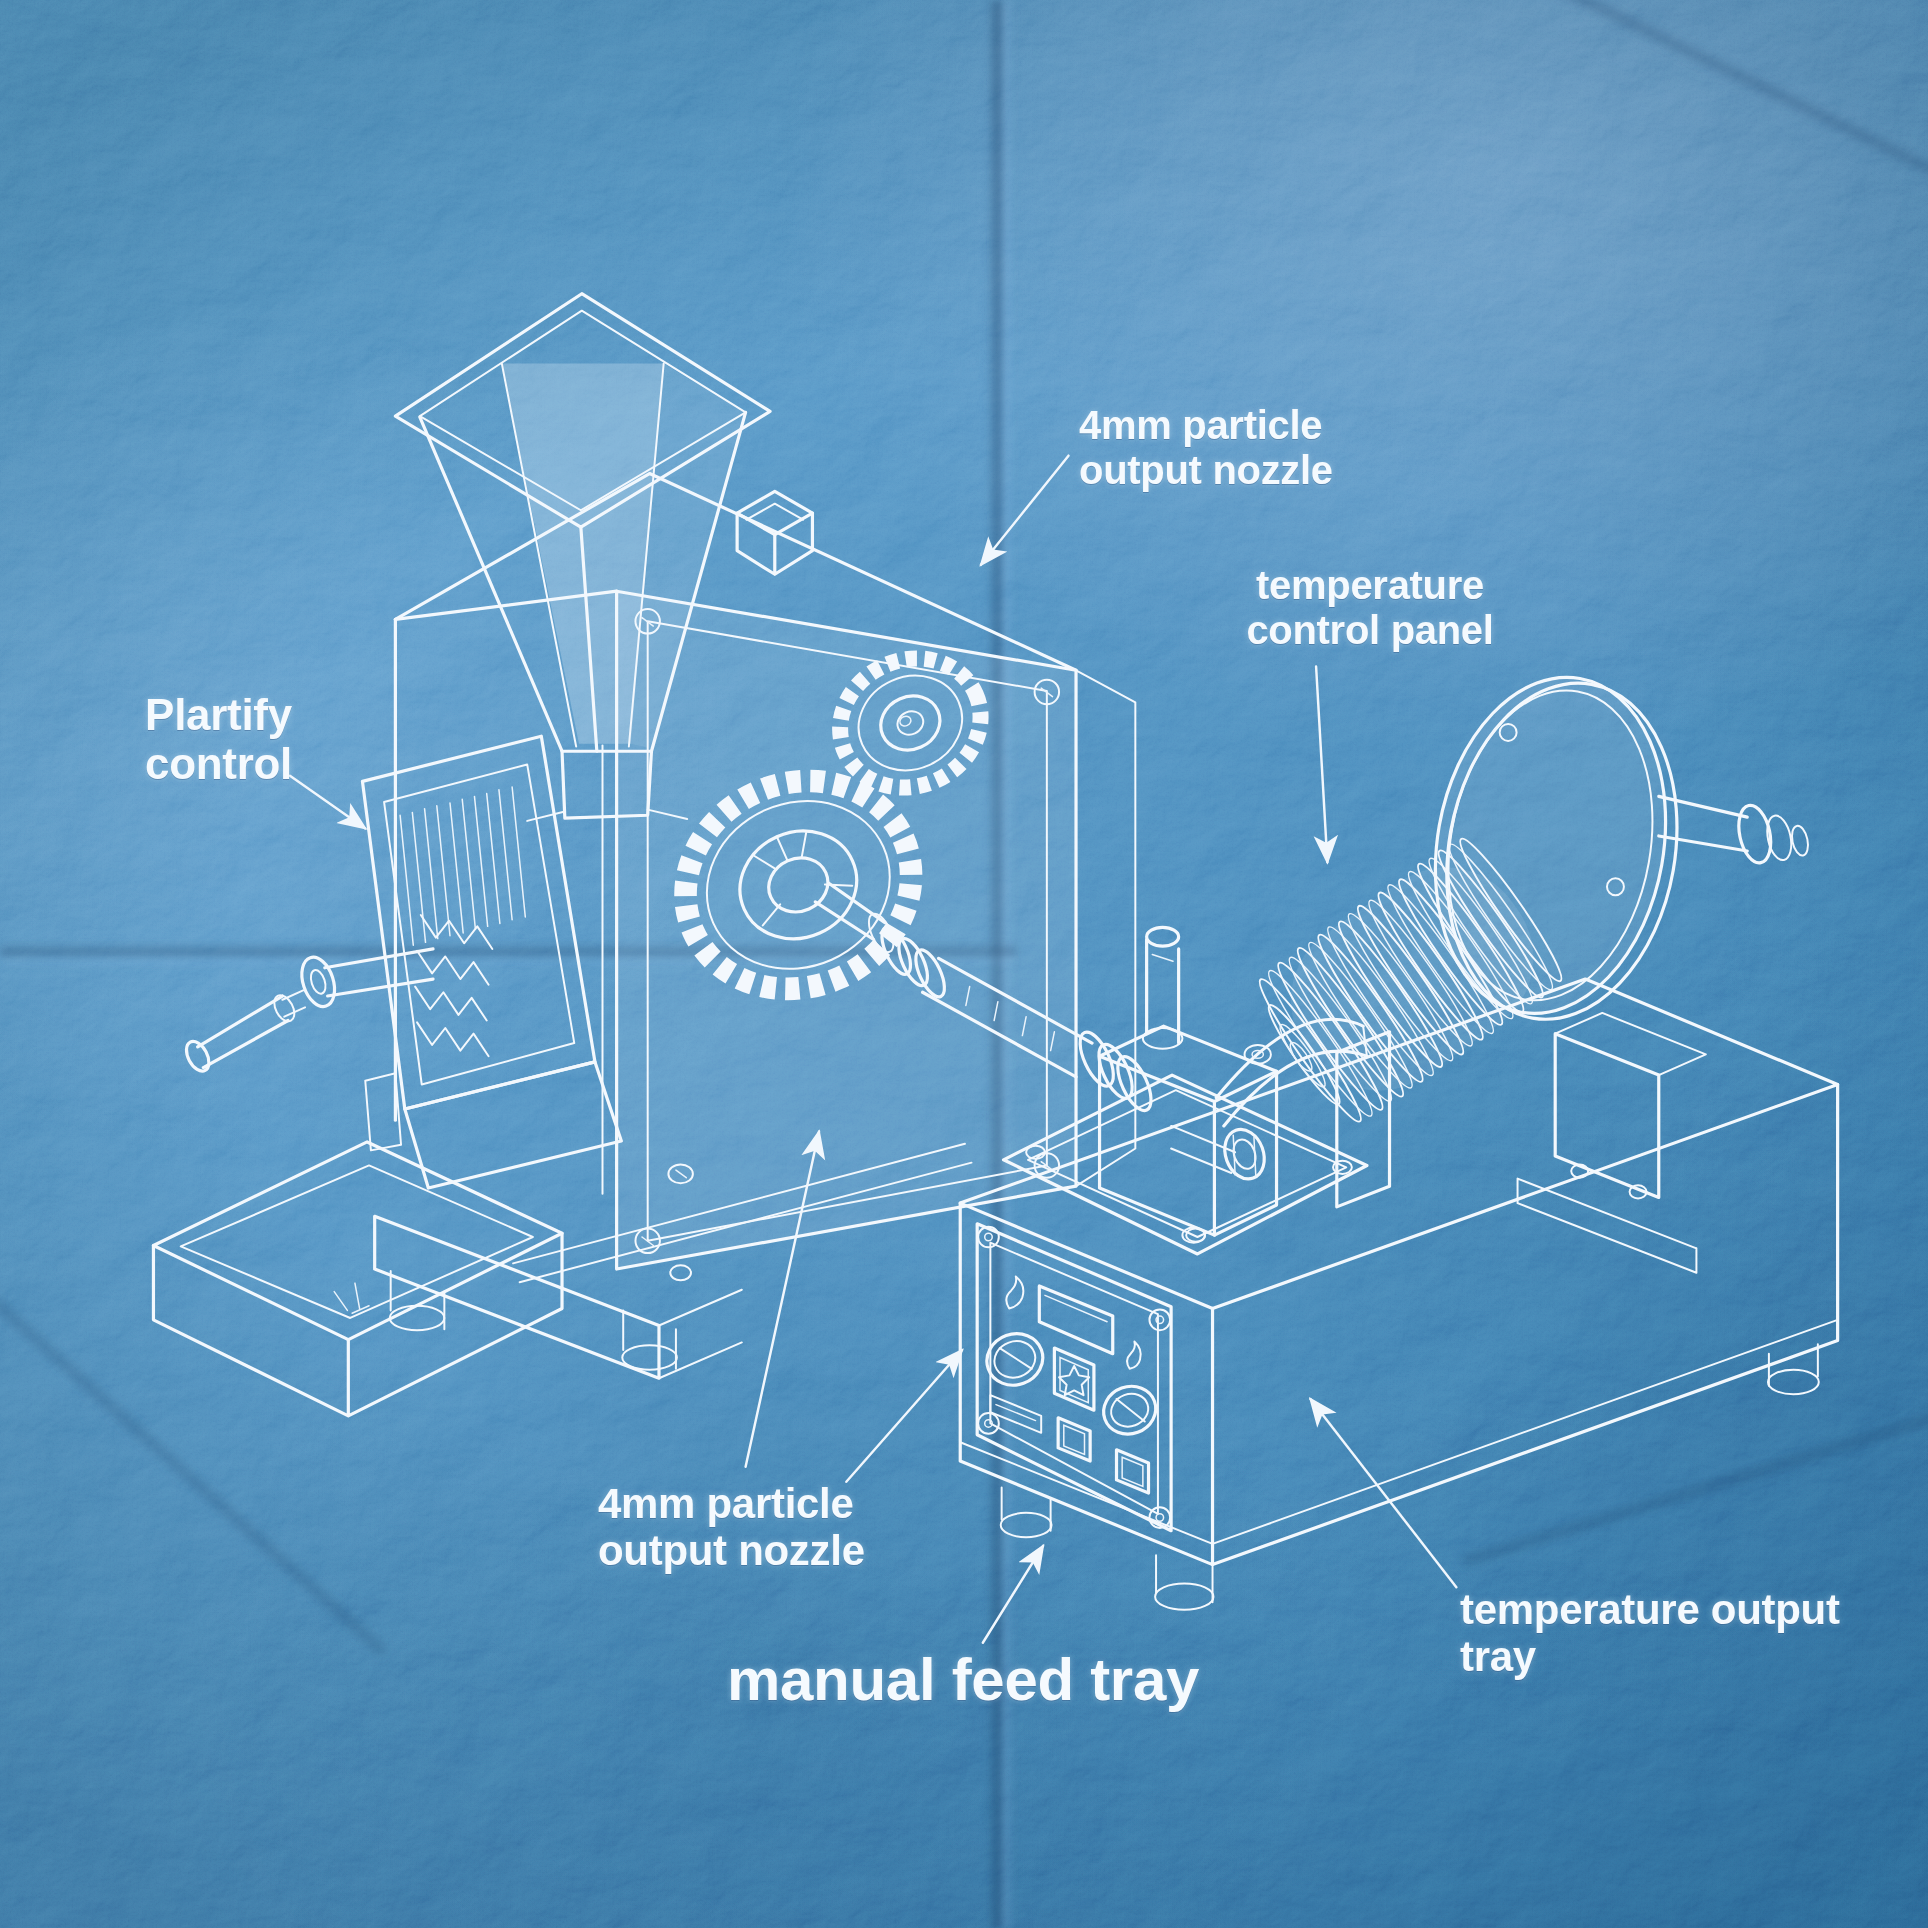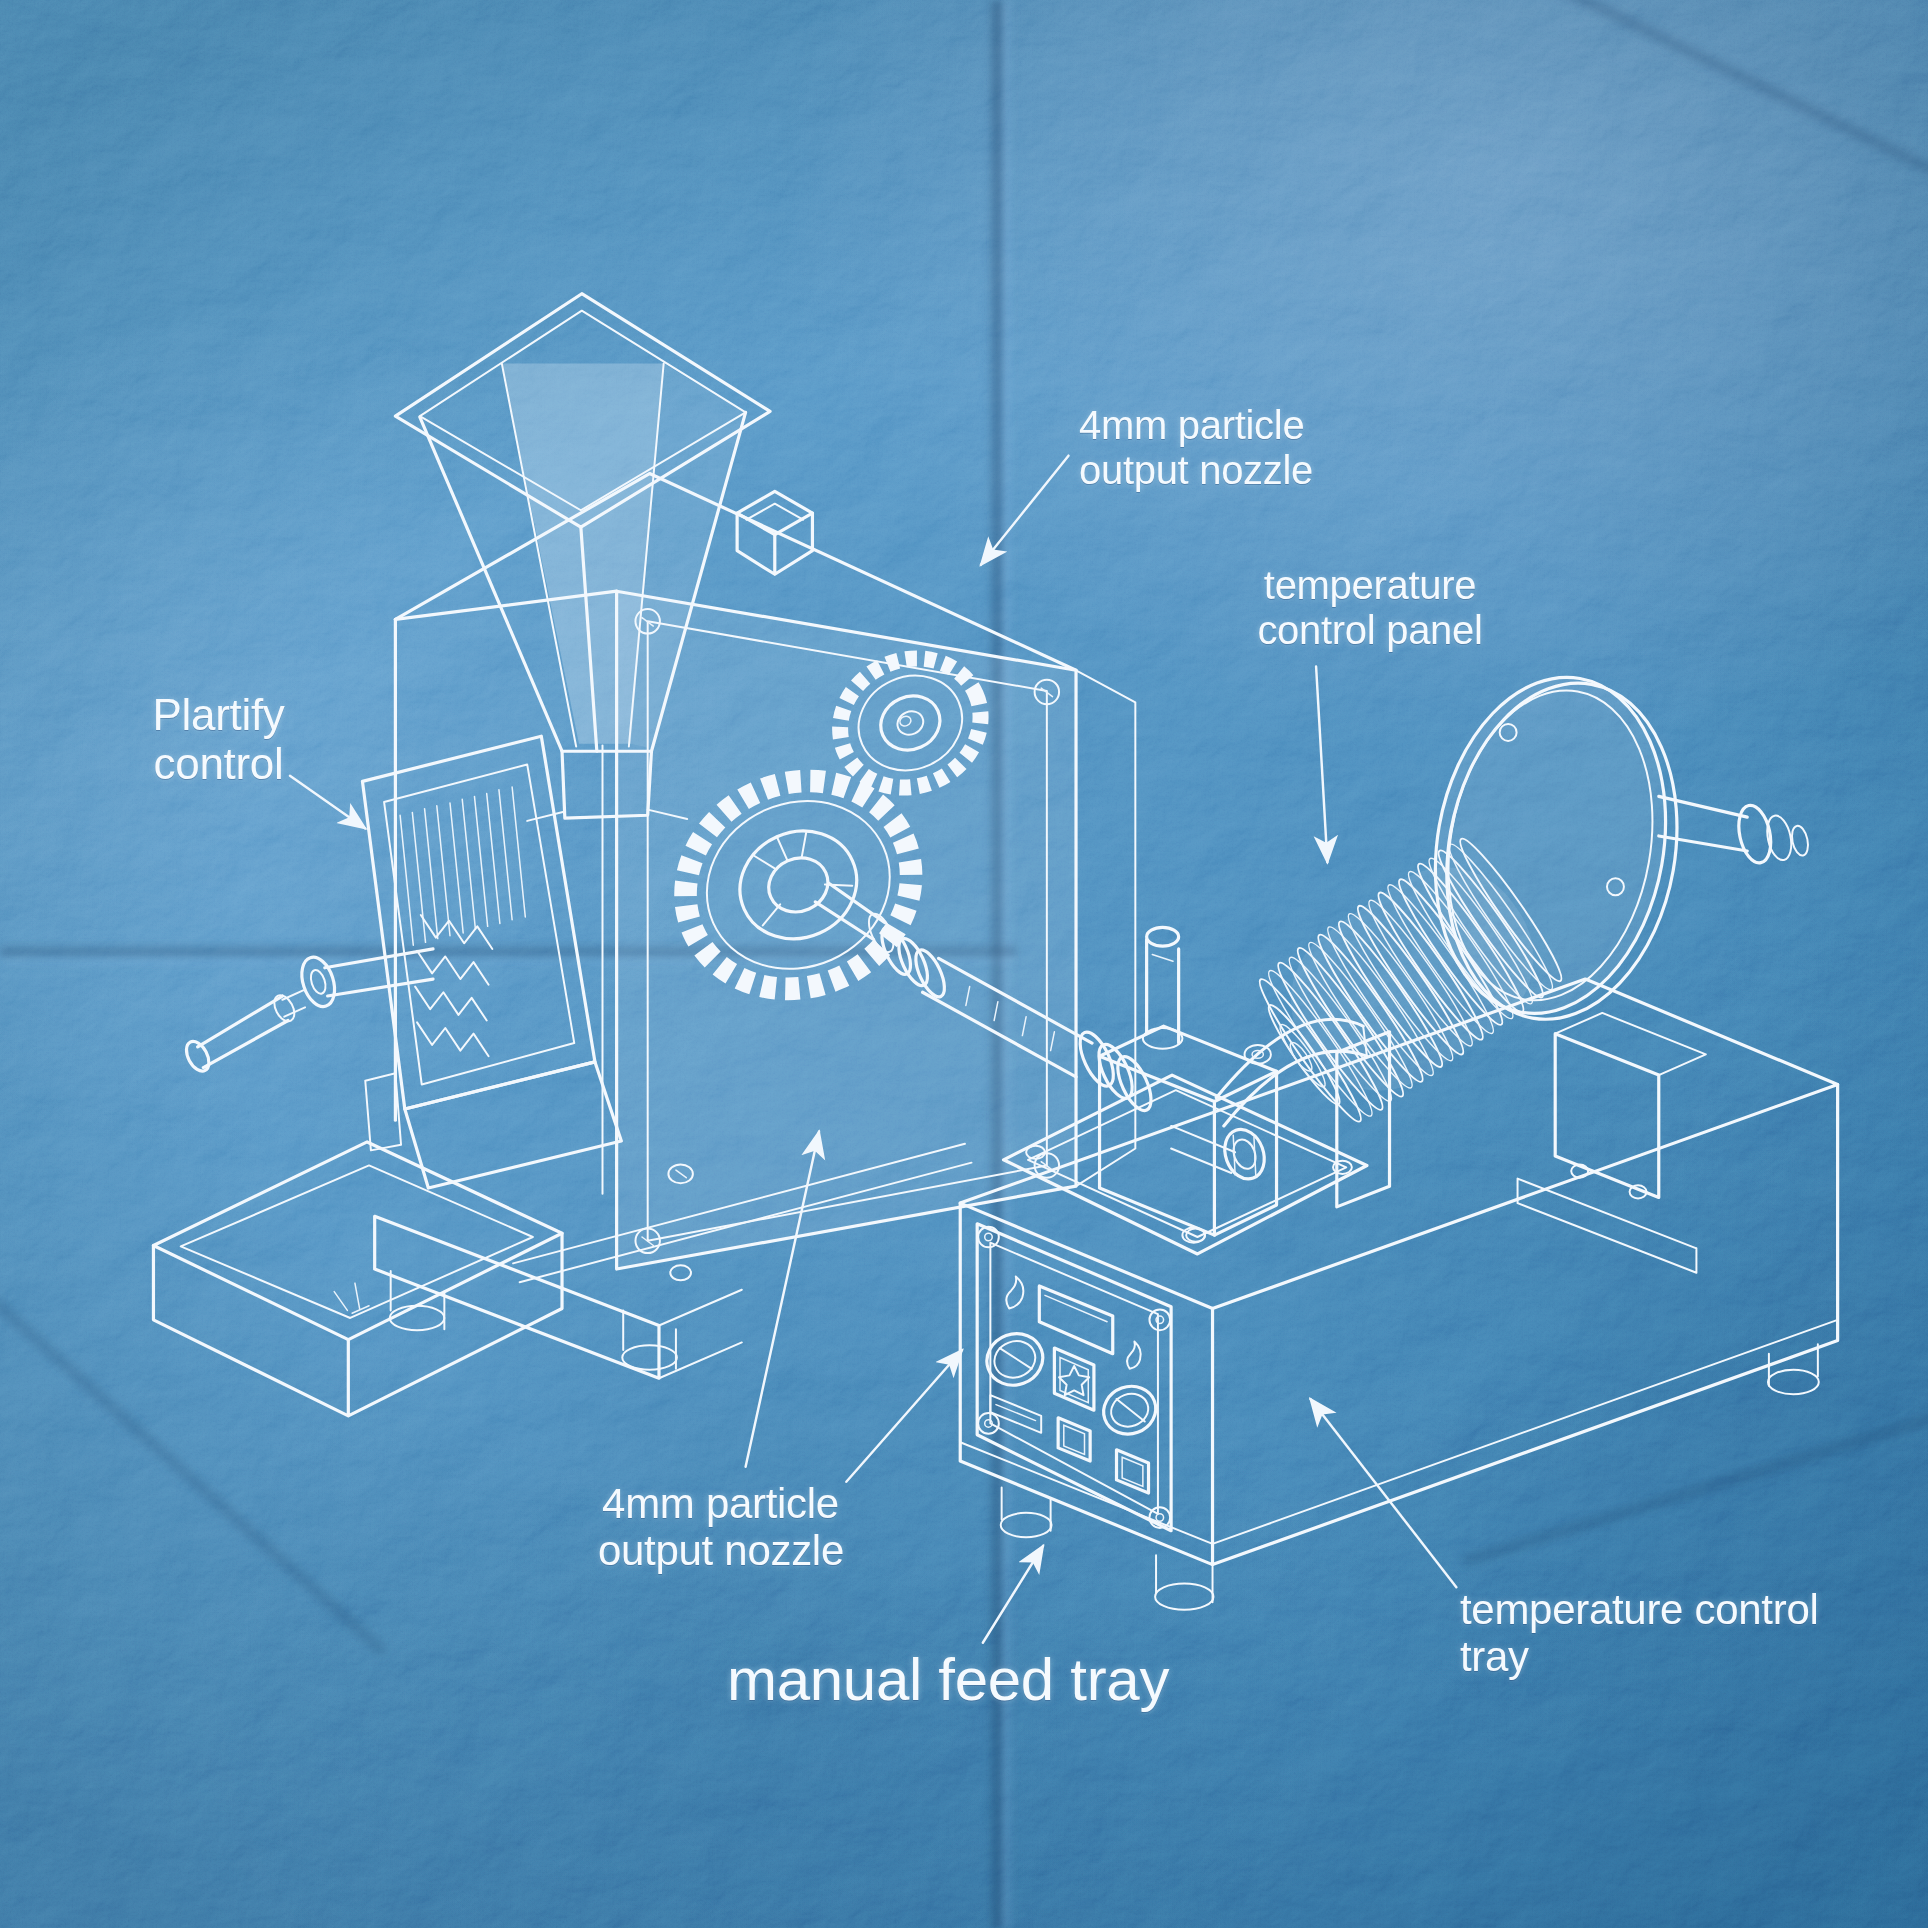--- a/index.html
+++ b/index.html
@@ -27,21 +27,21 @@
     background:linear-gradient(180deg,transparent,rgba(12,44,86,.28),transparent);}
   .crease-d3{left:-75px;top:1469px;width:527px;height:15px;transform:rotate(42deg);filter:blur(4.7px);
     background:linear-gradient(180deg,transparent,rgba(12,44,86,.26),transparent);}
   svg.art{position:absolute;inset:0;}
   .ln{fill:none;stroke:#f3f8fd;stroke-width:3.4;stroke-linecap:round;stroke-linejoin:round;}
   .ln2{fill:none;stroke:#f3f8fd;stroke-width:2.1;stroke-linecap:round;stroke-linejoin:round;}
   .lnT{fill:none;stroke:#eaf3fb;stroke-width:1.6;stroke-linecap:round;}
   .wash{fill:rgba(238,247,254,0.10);stroke:none;}
   .washB{fill:rgba(238,247,254,0.26);stroke:none;}
   .leader{fill:none;stroke:#f1f7fd;stroke-width:2.6;stroke-linecap:round;}
-  .lbl{position:absolute;color:#f5fafe;font-weight:normal;line-height:1.12;letter-spacing:-0.3px;
+  .lbl{position:absolute;color:#f5fafe;font-weight:bold;line-height:1.12;letter-spacing:-0.3px;
        text-shadow:0 0 6.6px rgba(220,240,255,.35),0 0.9px 0 rgba(16,52,100,.35);white-space:nowrap;}
   .lbl div{white-space:nowrap;}
   .ctr{text-align:center;}
 </style>
 </head>
 <body>
 
 <div id="stage">
   <div class="paper"></div>
 
@@ -378,17 +378,17 @@
   <div class="lbl ctr" style="left:598px;top:1480px;width:245px;font-size:42px;">
     <div>4mm particle</div>
     <div>output nozzle</div>
   </div>
 
   <div class="lbl" style="left:727px;top:1646px;font-size:60px;">
     <div>manual feed tray</div>
   </div>
 
   <div class="lbl" style="left:1460px;top:1586px;font-size:42px;">
-    <div>temperature control</div>
+    <div>temperature output</div>
     <div>tray</div>
   </div>
 </div>
 
 
 </body></html>

